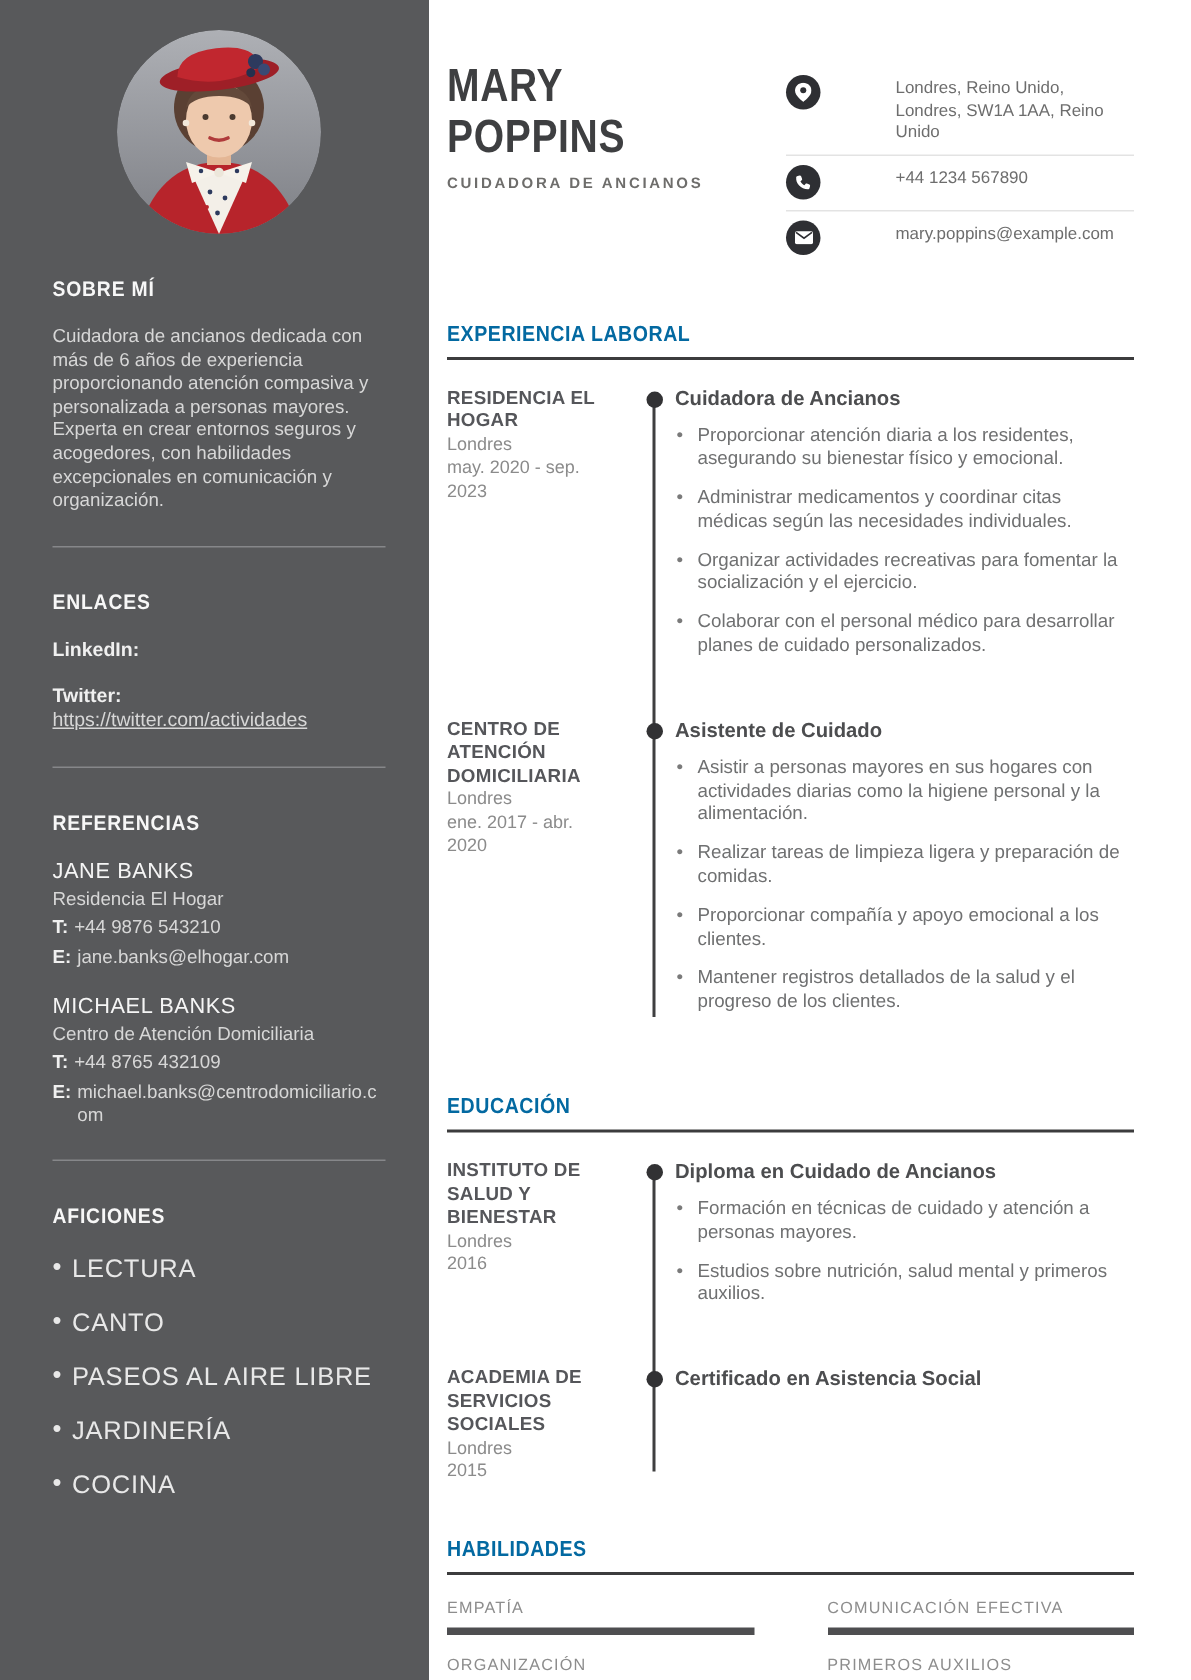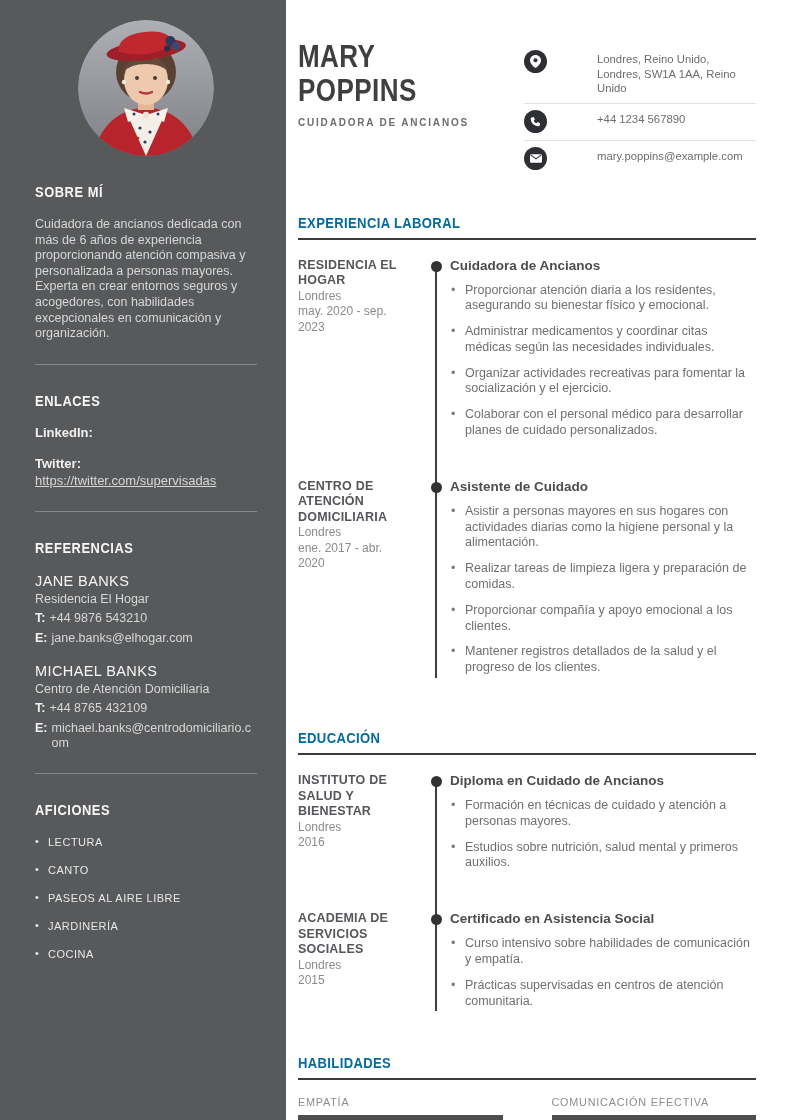--- a/index.html
+++ b/index.html
@@ -16,21 +16,21 @@
   .sb-divider { border:none; border-top:1px solid #86878a; margin-top:22px; }
   .link-block { margin-top:16px; }
   .link-label { font-size:13px; font-weight:bold; color:#f0f0f0; }
   .link-url { font-size:13px; color:#d7d7d7; text-decoration:underline; word-break:break-all; line-height:17px; display:inline-block; }
   .ref-name { font-size:14.5px; letter-spacing:0.4px; color:#f5f5f5; margin-top:17px; }
   .ref-org { font-size:12.5px; color:#d7d7d7; margin-top:3px; }
   .ref-line { display:flex; font-size:12.5px; color:#d7d7d7; margin-top:5px; line-height:15px; }
   .ref-line .lbl { font-weight:bold; color:#f0f0f0; margin-right:4px; flex-shrink:0; }
   .ref-line .val { word-break:break-all; }
   .hobby-list { list-style:none; margin-top:18px; }
-  .hobby-list li { position:relative; padding-left:13px; font-size:11px; letter-spacing:0.5px; color:#e8e8e8; margin-bottom:16px; }
+  .hobby-list li { position:relative; padding-left:13px; font-size:17px; letter-spacing:0.5px; color:#e8e8e8; margin-bottom:16px; }
   .hobby-list li::before { content:"•"; position:absolute; left:0; top:-1px; color:#e8e8e8; }
 
   
   .main { flex:1; padding:40px 38px 0 12px; }
   .header { display:flex; justify-content:space-between; }
   .name { font-size:31px; line-height:34px; font-weight:bold; color:#3e3f41; letter-spacing:0.5px; }
   .name span { display:inline-block; transform:scaleX(0.84); transform-origin:left; white-space:nowrap; }
   .role-sub { font-size:10px; font-weight:bold; letter-spacing:1.8px; color:#6e6d6b; margin-top:9px; }
   .contact { width:232px; flex-shrink:0; margin-top:4px; }
   .contact-row { display:flex; align-items:flex-start; padding:6px 0 7px 0; border-bottom:1px solid #e3e3e3;gap:42px; }
@@ -123,21 +123,21 @@
     <div class="sb-heading"><span>SOBRE MÍ</span></div>
     <p class="sb-text">Cuidadora de ancianos dedicada con más de 6 años de experiencia proporcionando atención compasiva y personalizada a personas mayores. Experta en crear entornos seguros y acogedores, con habilidades excepcionales en comunicación y organización.</p>
     <hr class="sb-divider">
 
     <div class="sb-heading"><span>ENLACES</span></div>
     <div class="link-block">
       <div class="link-label">LinkedIn:</div>
     </div>
     <div class="link-block">
       <div class="link-label">Twitter:</div>
-      <a class="link-url">https://twitter.com/supervisadas</a>
+      <a class="link-url">https://twitter.com/actividades</a>
     </div>
     <hr class="sb-divider">
 
     <div class="sb-heading"><span>REFERENCIAS</span></div>
     <div>
       <div class="ref-name">JANE BANKS</div>
       <div class="ref-org">Residencia El Hogar</div>
       <div class="ref-line">
         <span class="lbl">T:</span>
         <span class="val">+44 9876 543210</span>
@@ -267,24 +267,20 @@
           </div>
         </div>
         <div class="entry">
           <div class="entry-left">
             <div class="org">ACADEMIA DE SERVICIOS SOCIALES</div>
             <div class="loc">Londres</div>
             <div class="dates">2015</div>
           </div>
           <div class="entry-right">
             <div class="entry-role">Certificado en Asistencia Social</div>
-            <ul class="bullets">
-              <li>Curso intensivo sobre habilidades de comunicación y empatía.</li>
-              <li>Prácticas supervisadas en centros de atención comunitaria.</li>
-            </ul>
           </div>
         </div>
       </div>
     </section>
 
     <section class="section" style="margin-top:36px;">
       <h2 class="sec-heading"><span>HABILIDADES</span></h2>
       <div class="two-col skills-grid">
         <div>
           <div class="meter-label">EMPATÍA</div>

